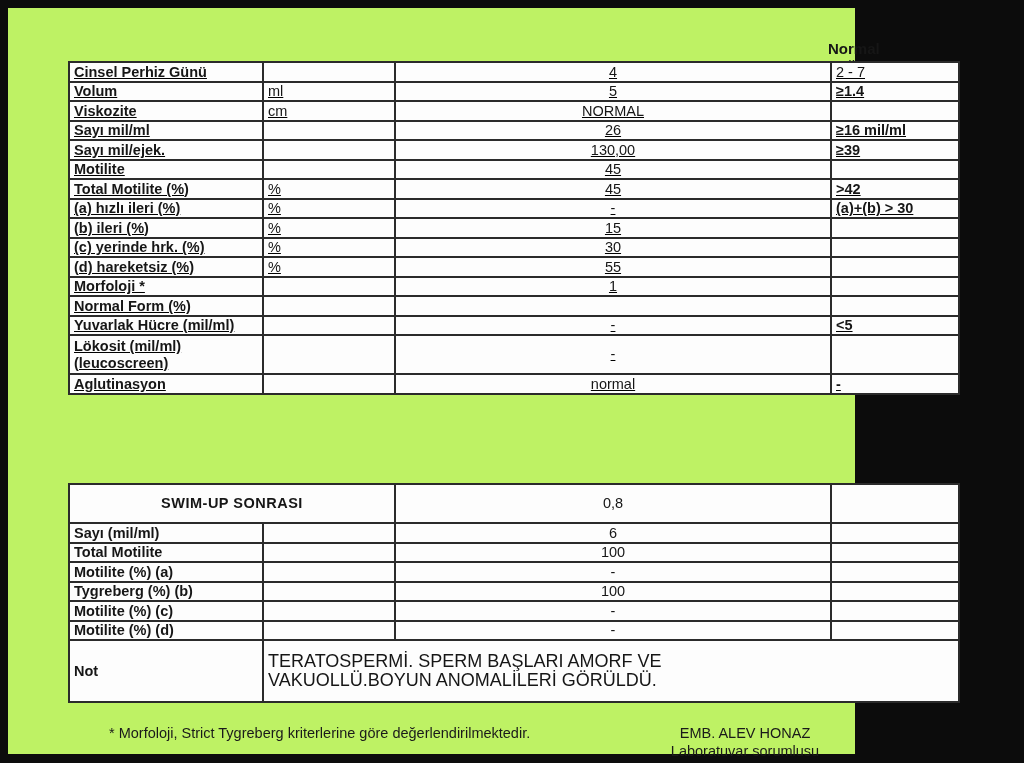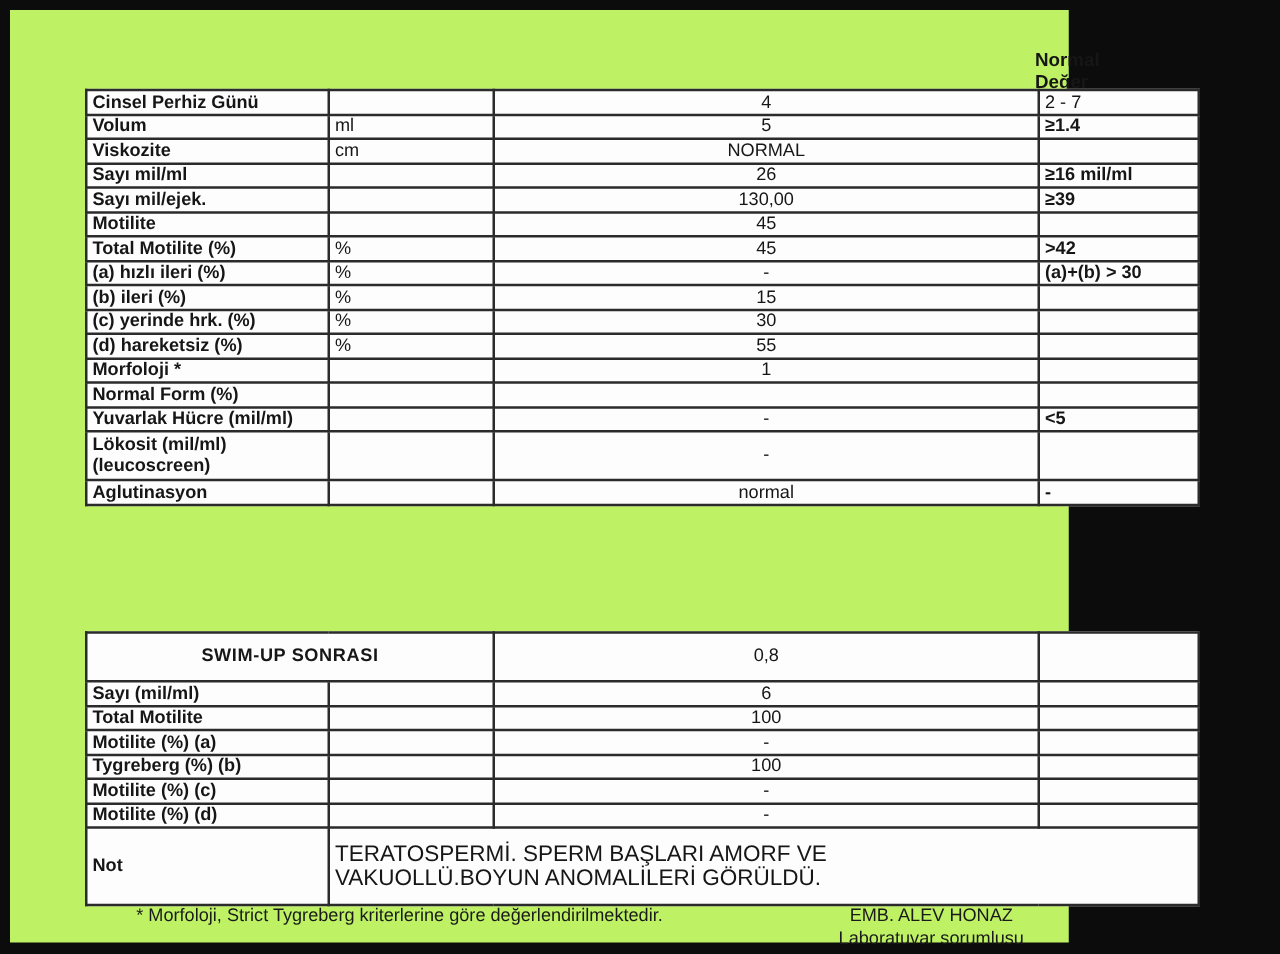--- a/index.html
+++ b/index.html
@@ -4,22 +4,22 @@
 <title>Document</title>
 <style>
   html,body{margin:0;padding:0;background:#000;}
   .frame{position:relative;width:1024px;height:763px;background:#0c0c0c;overflow:hidden;
          font-family:"Liberation Sans", sans-serif;}
   .page{position:absolute;left:8px;top:8px;width:847px;height:746px;background:#bef264;}
   .normal-header{position:absolute;left:820px;top:32px;font-size:15px;font-weight:bold;color:#161616;}
   table.rpt{border-collapse:collapse;table-layout:fixed;position:absolute;background:#fdfdfd;}
   table.rpt td{border:2px solid #2b2b2b;padding:0 4px;font-size:14.5px;color:#161616;
                vertical-align:middle;overflow:hidden;line-height:1.12;}
-  #t1{left:60px;top:63px;width:890px;}
-  #t2{left:60px;top:475px;width:890px;margin-top:22px;}
+  #t1{left:60px;top:53px;width:890px;text-decoration:underline;}
+  #t2{left:60px;top:475px;width:890px;}
   td.lab{font-weight:bold;white-space:pre-line;}
   td.unit{font-weight:normal;}
   td.val{text-align:center;font-weight:normal;font-size:14px;}
   td.norm{font-weight:bold;}
   td.norm.reg{font-weight:normal;}
   tr.r{height:19.5px;}
   tr.r2{height:39px;}
   tr.swimhead{height:39px;}
   td.swimtitle{font-size:30px;font-weight:bold;letter-spacing:.5px;text-align:center;}
   tr.noterow{height:62px;}

